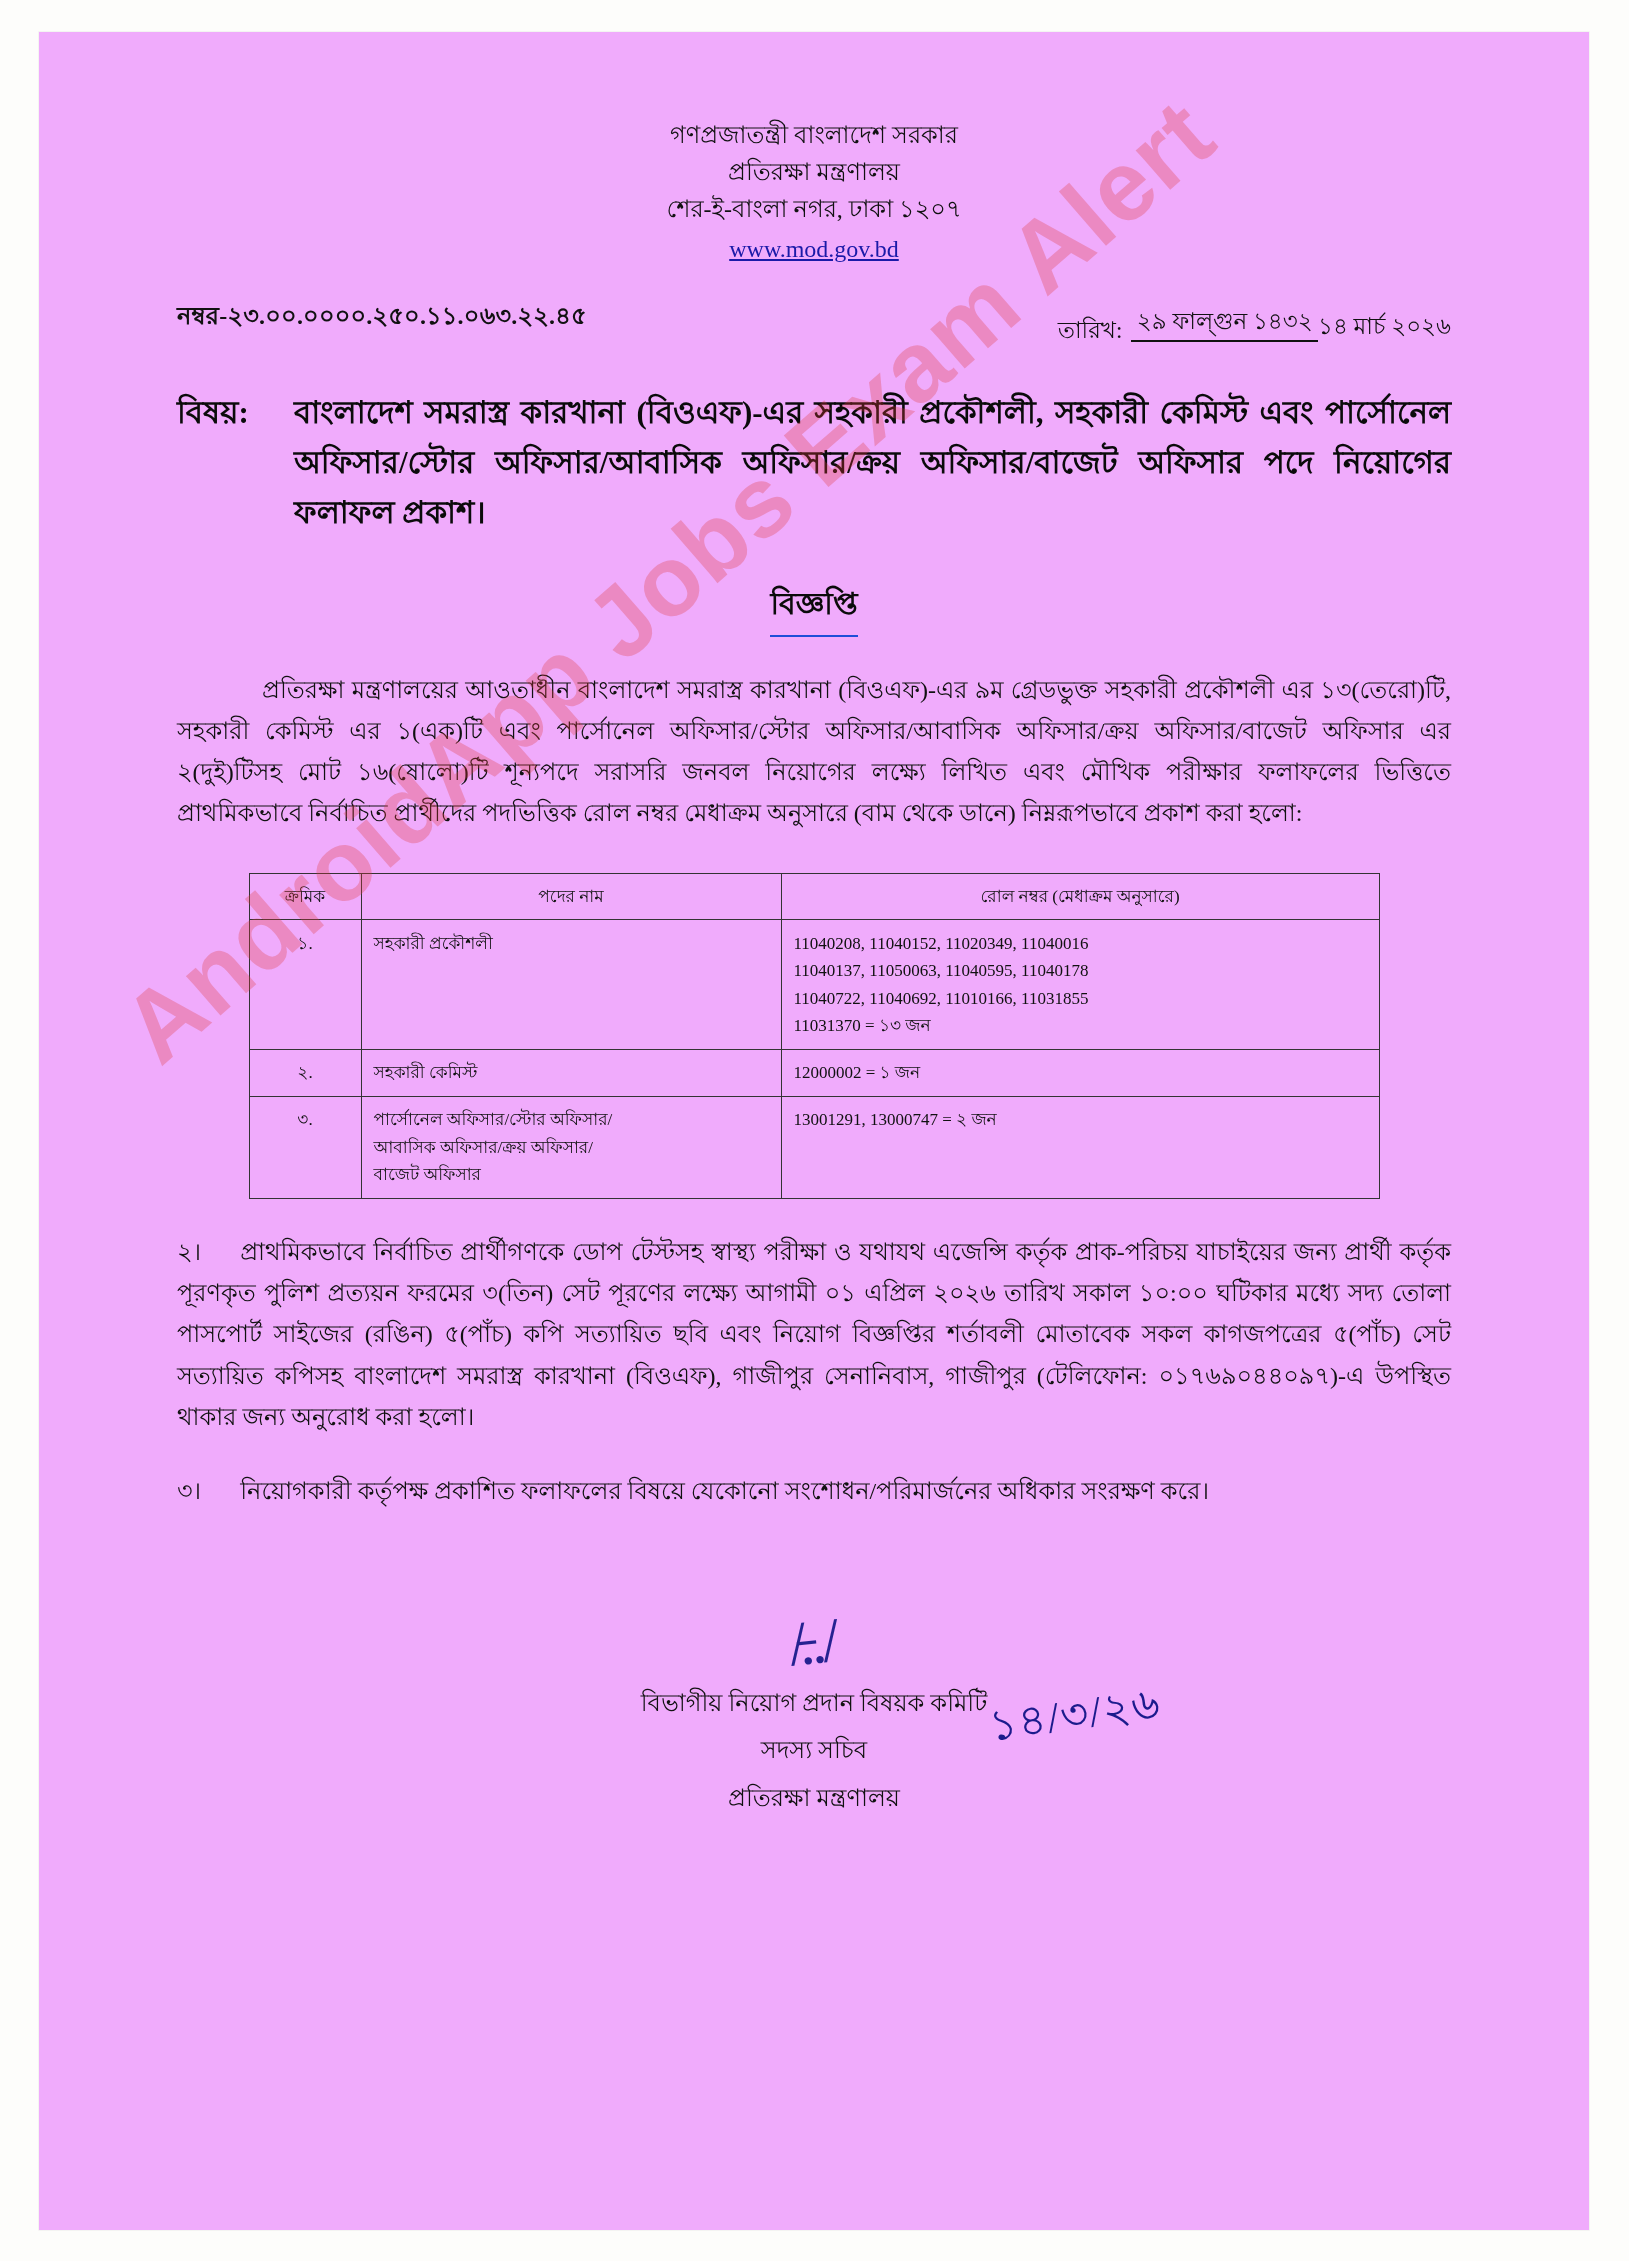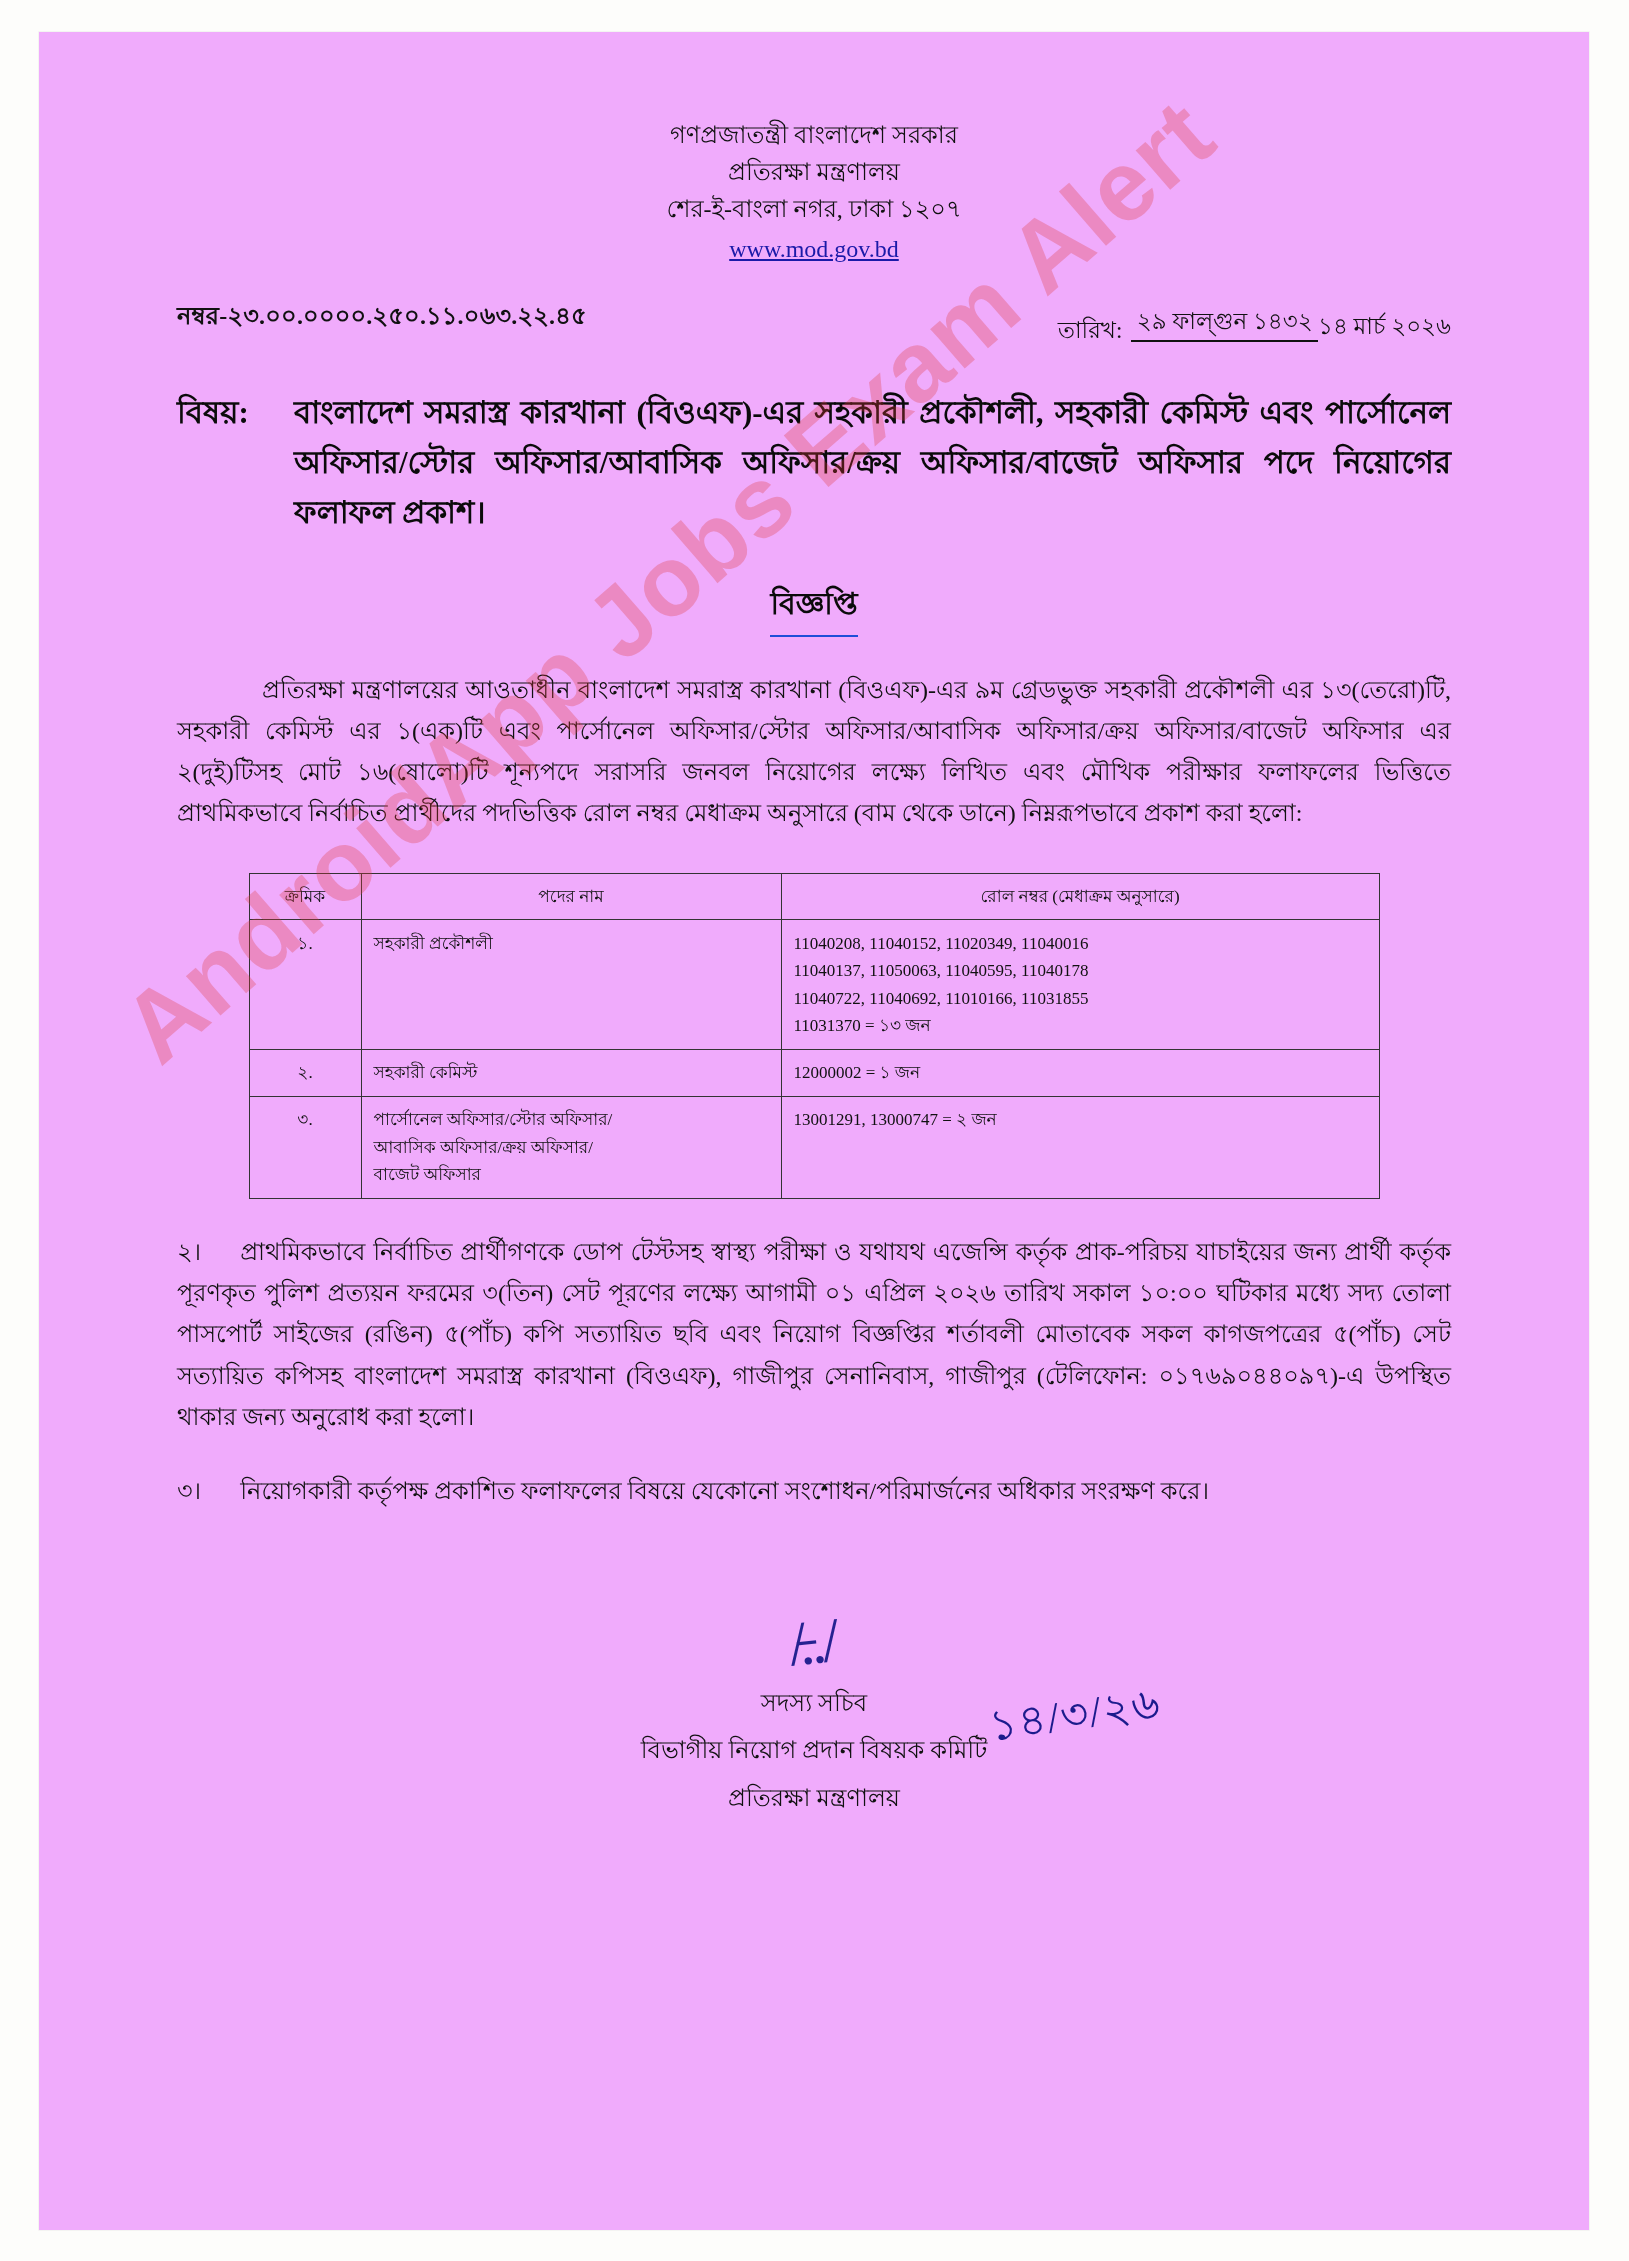--- a/index.html
+++ b/index.html
@@ -270,22 +270,22 @@
       </tbody>
     </table>
 
     <p class="body"><span>২।</span><span class="gap"></span><span>প্রাথমিকভাবে নির্বাচিত প্রার্থীগণকে ডোপ টেস্টসহ স্বাস্থ্য পরীক্ষা ও যথাযথ এজেন্সি কর্তৃক প্রাক-পরিচয় যাচাইয়ের জন্য প্রার্থী কর্তৃক পূরণকৃত পুলিশ প্রত্যয়ন ফরমের ৩(তিন) সেট পূরণের লক্ষ্যে আগামী ০১ এপ্রিল ২০২৬ তারিখ সকাল ১০:০০ ঘটিকার মধ্যে সদ্য তোলা পাসপোর্ট সাইজের (রঙিন) ৫(পাঁচ) কপি সত্যায়িত ছবি এবং নিয়োগ বিজ্ঞপ্তির শর্তাবলী মোতাবেক সকল কাগজপত্রের ৫(পাঁচ) সেট সত্যায়িত কপিসহ বাংলাদেশ সমরাস্ত্র কারখানা (বিওএফ), গাজীপুর সেনানিবাস, গাজীপুর (টেলিফোন: ০১৭৬৯০৪৪০৯৭)-এ উপস্থিত থাকার জন্য অনুরোধ করা হলো।</span></p>
 
     <p class="body"><span>৩।</span><span class="gap"></span><span>নিয়োগকারী কর্তৃপক্ষ প্রকাশিত ফলাফলের বিষয়ে যেকোনো সংশোধন/পরিমার্জনের অধিকার সংরক্ষণ করে।</span></p>
 
     <div class="sign-area">
       <div class="signature">𝒠̵/̵𝓄̵../</div>
       <div class="sign-date">১৪/৩/২৬</div>
+      <div class="sign-line">বিভাগীয় নিয়োগ প্রদান বিষয়ক কমিটি</div>
       <div class="sign-line">সদস্য সচিব</div>
-      <div class="sign-line">বিভাগীয় নিয়োগ প্রদান বিষয়ক কমিটি</div>
       <div class="sign-line">প্রতিরক্ষা মন্ত্রণালয়</div>
     </div>
 
   </div>
 
   <div class="watermark">
     <span>AndroidApp Jobs Exam Alert</span>
   </div>
 
 </div>

